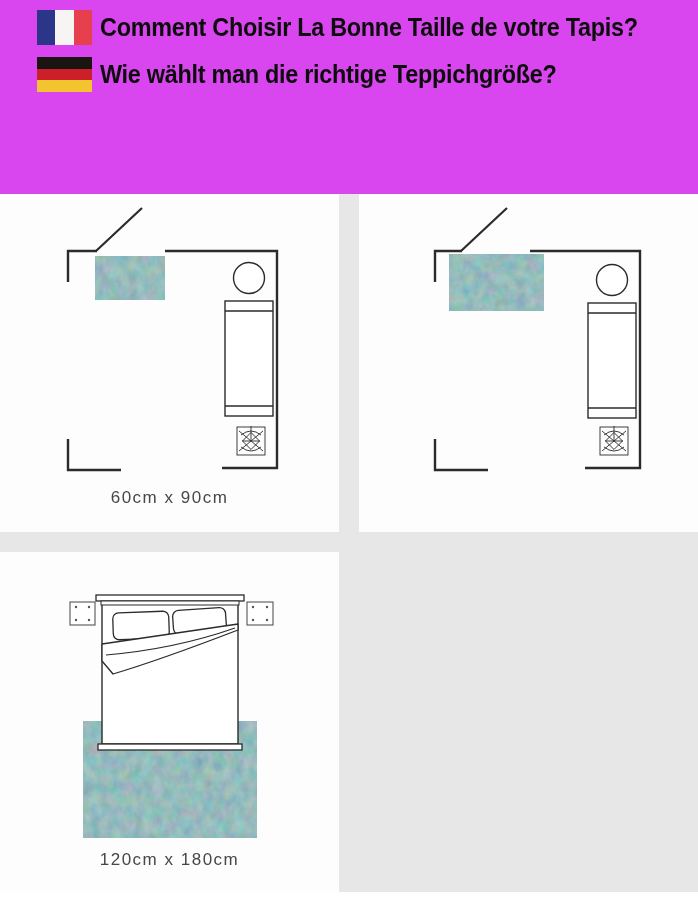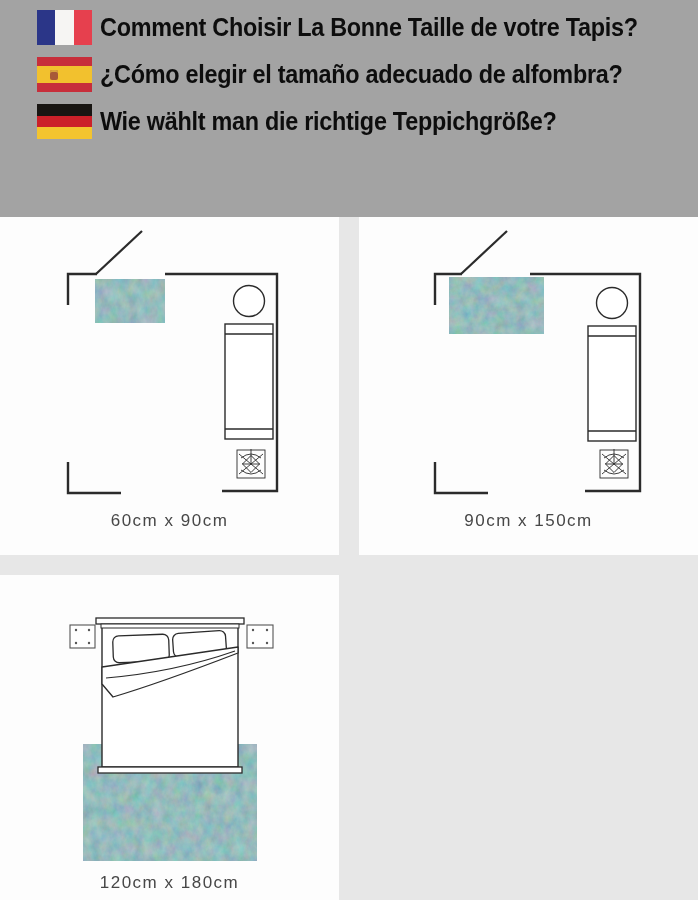--- a/index.html
+++ b/index.html
@@ -1,21 +1,21 @@
 <!DOCTYPE html>
 <html><head>
 <meta charset="utf-8">
 <style>
   * { margin:0; padding:0; box-sizing:border-box; }
   html,body { width:698px; }
   body { font-family:"Liberation Sans","DejaVu Sans",sans-serif; background:#ffffff; }
   .page { width:698px; height:900px; overflow:hidden; }
 
   
-  .header { width:698px; height:217px; background:#a3a3a3; padding:4px 0 0 37px; }
+  .header { width:698px; height:194px; background:#d946ef; padding:4px 0 0 37px; }
   .lang-row { height:47px; display:flex; align-items:center; }
   .flag { width:55px; height:35px; flex:0 0 55px; position:relative; }
   .flag-fr { background:linear-gradient(to right,#2b3688 0 33.4%,#f6f5f3 33.4% 66.7%,#e6404e 66.7% 100%); }
   .flag-es { background:linear-gradient(to bottom,#c72e3b 0 26%,#f2c12e 26% 74%,#c72e3b 74% 100%); }
   .flag-es::after { content:""; position:absolute; left:13px; top:13px; width:8px; height:10px;
                     background:#a85a38; border-radius:2px; box-shadow:inset 0 2px 0 #d8a43c; }
   .flag-it { background:linear-gradient(to right,#37975b 0 33.4%,#f6f5f3 33.4% 66.7%,#cc4b58 66.7% 100%); }
   .flag-de { background:linear-gradient(to bottom,#181512 0 33.4%,#cb2029 33.4% 66.7%,#f3c42f 66.7% 100%); }
   .lang-text { margin-left:8px; font-size:26px; font-weight:bold; color:#0d0d0d;
                white-space:nowrap; transform:scaleX(0.9); transform-origin:left center;
@@ -32,24 +32,20 @@
 </style>
 </head>
 <body>
 
 <div class="page">
 
   <div class="header">
     <div class="lang-row">
       <span class="flag flag-fr"></span>
       <span class="lang-text">Comment Choisir La Bonne Taille de votre Tapis?</span>
-    </div>
-    <div class="lang-row">
-      <span class="flag flag-es"></span>
-      <span class="lang-text">¿Cómo elegir el tamaño adecuado de alfombra?</span>
     </div>
     <div class="lang-row">
       <span class="flag flag-de"></span>
       <span class="lang-text">Wie wählt man die richtige Teppichgröße?</span>
     </div>
   </div>
 
   <svg width="0" height="0" style="position:absolute" aria-hidden="true">
     <defs>
       <filter id="rugfx" x="-3%" y="-3%" width="106%" height="106%">
@@ -107,21 +103,20 @@
         </g>
         <path d="M102,57 L148,14" stroke="#2b2b2b" stroke-width="2.2" fill="none"></path>
         <rect x="93" y="62" width="89" height="53" filter="url(#rugfx)"></rect>
         <circle cx="253" cy="86" r="15.5" fill="#ffffff" stroke="#2b2b2b" stroke-width="1.4"></circle>
         <g fill="#ffffff" stroke="#2b2b2b" stroke-width="1.4">
           <rect x="229" y="109" width="48" height="115"></rect>
           <path d="M229,119 L277,119 M229,214 L277,214" fill="none"></path>
         </g>
         <use href="#plantdef" x="241" y="231"></use>
       </svg>
-      <div class="size-label">90cm x 150cm</div>
     </div>
 
     <div class="panel panel-b">
       <svg width="339" height="340" viewBox="0 0 339 340">
         <rect x="88" y="173" width="164" height="109" filter="url(#rugfx)"></rect>
         <g>
           <rect x="70" y="50" width="25" height="23" fill="#ffffff" stroke="#555" stroke-width="1.1"></rect>
           <circle cx="76" cy="55" r="1.2" fill="#555"></circle>
             <circle cx="89" cy="55" r="1.2" fill="#555"></circle>
           <circle cx="76" cy="68" r="1.2" fill="#555"></circle>

